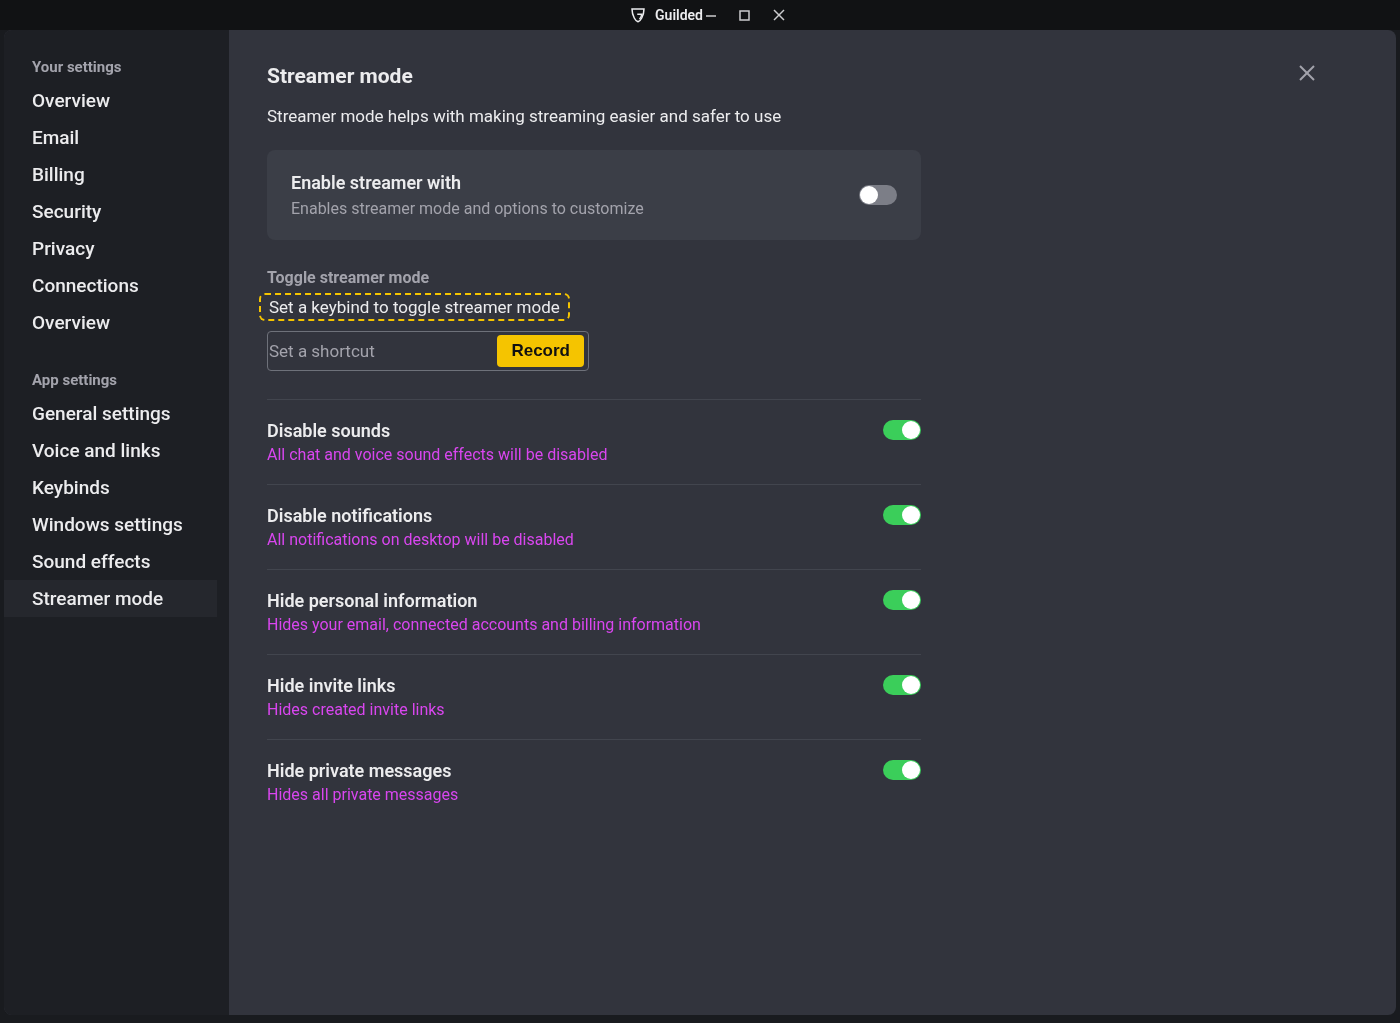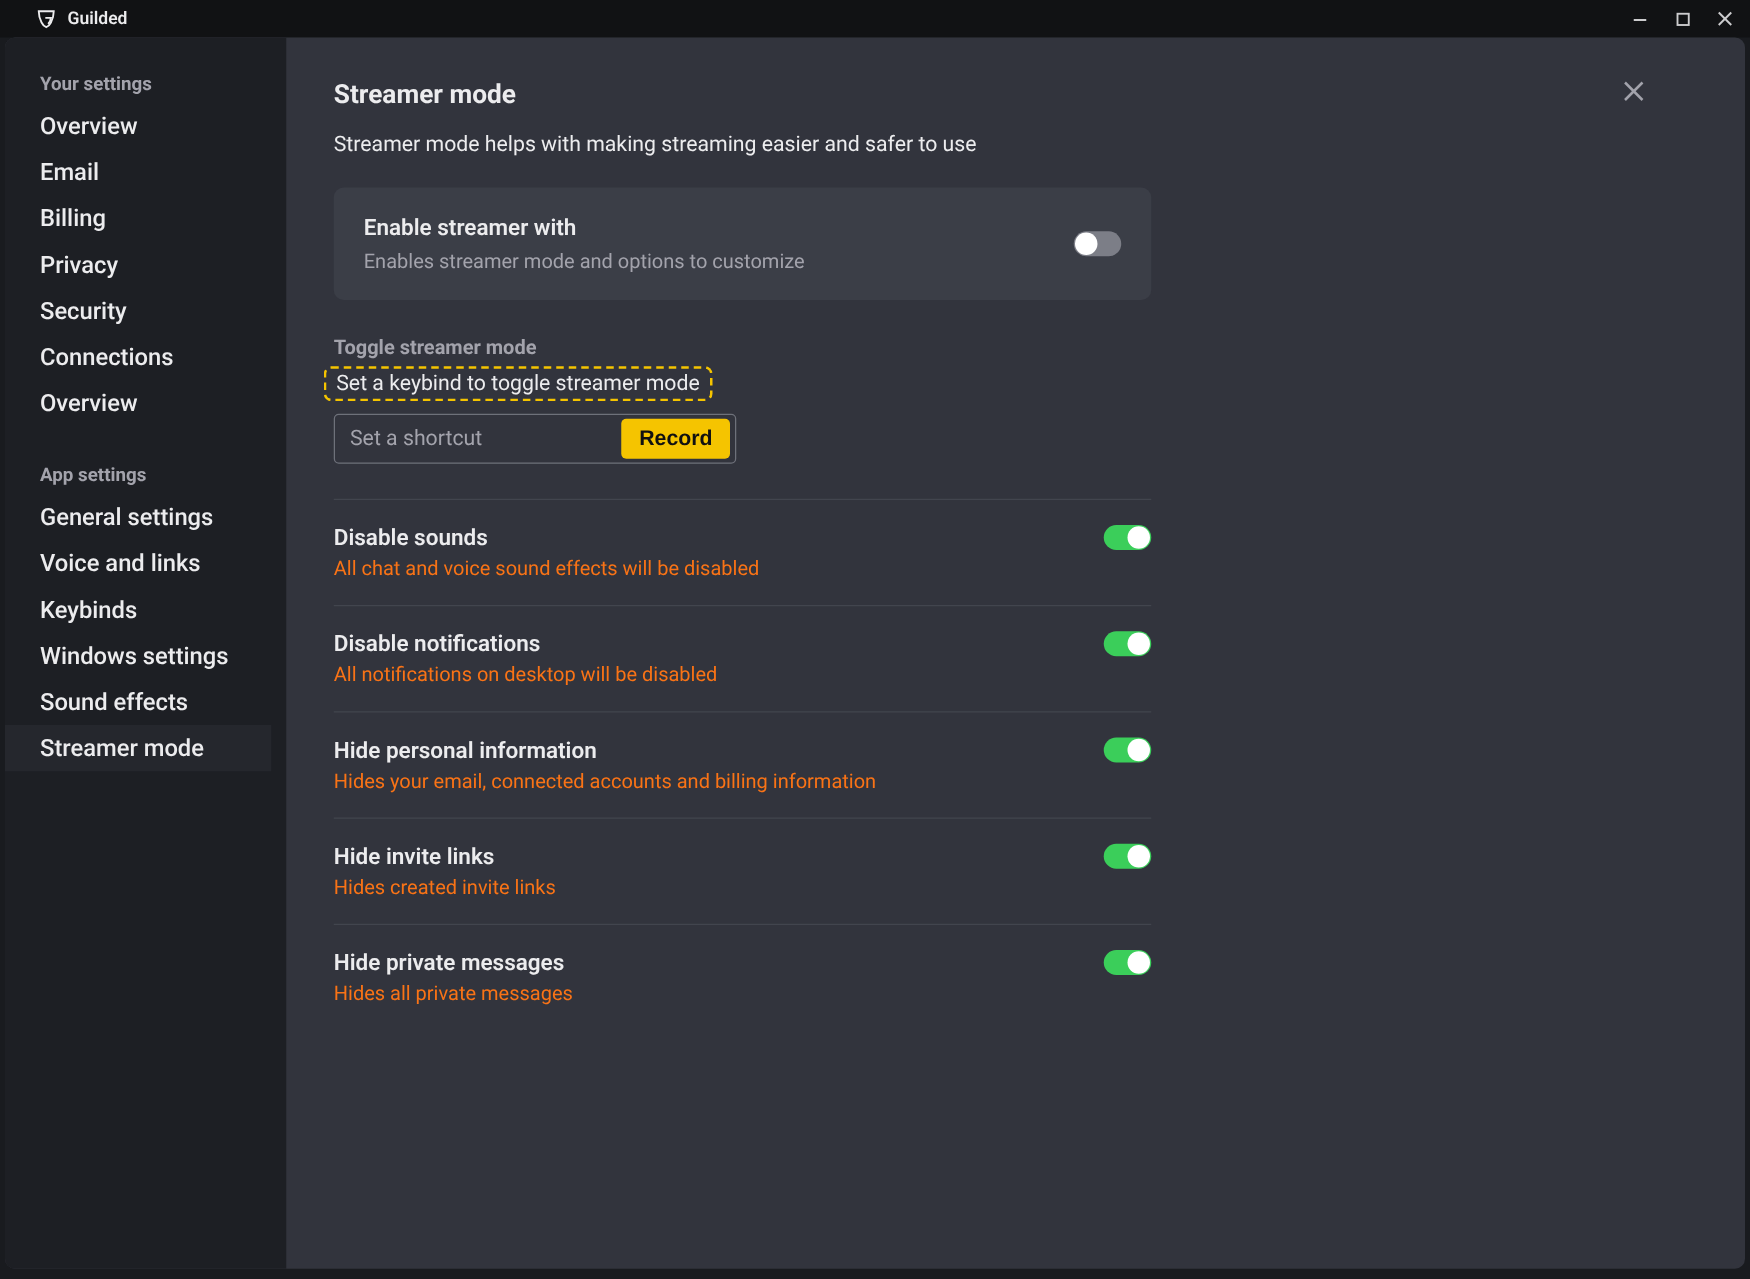--- a/index.html
+++ b/index.html
@@ -1,17 +1,17 @@
 <!DOCTYPE html>
 <html><head>
 <meta charset="utf-8">
 <style>
   * { margin: 0; padding: 0; box-sizing: border-box; }
   html, body { width: 1400px; height: 1023px; font-family: -apple-system, BlinkMacSystemFont, "Segoe UI", Roboto, Arial, sans-serif; background:#191B1F; color:#ECECEE; overflow:hidden; }
-  .titlebar { height:30px; background:#111214; display:flex; align-items:center; justify-content:space-between; padding:0 12px 0 28px; }
+  .titlebar { height:30px; background:#111214; display:flex; align-items:center; justify-content:center; padding:0 12px 0 28px; }
   .brand { display:flex; align-items:center; gap:8px; color:#ECECEE; font-weight:600; font-size:14px; }
   .brand-icon { width:18px; height:18px; }
   .win-controls { display:flex; align-items:center; gap:18px; color:#CCCCCE; }
   .win-controls span { width:16px; height:16px; display:flex; align-items:center; justify-content:center; }
 
   .shell { position:absolute; top:30px; left:4px; right:4px; bottom:8px; background:#32343D; border-radius:8px; display:flex; overflow:hidden; }
   .sidebar { width:225px; background:#1D1F24; padding:18px 12px 0 0; }
   .side-head { color:#A3A3AC; font-weight:700; font-size:15px; padding:10px 28px 6px 28px; }
   .side-item { color:#ECECEE; font-size:19px; font-weight:500; padding:7px 28px; cursor:pointer; }
   .side-item.active { background:#25272D; }
@@ -22,28 +22,28 @@
   .page-sub { color:#ECECEE; font-size:17px; margin-top:18px; }
   .close-x { position:absolute; top:32px; right:78px; color:#A3A3AC; cursor:pointer; }
 
   .card { width:654px; background:#3B3E47; border-radius:8px; margin-top:24px; padding:22px 24px; display:flex; align-items:center; justify-content:space-between; }
   .card-left .card-title { font-size:18px; font-weight:600; color:#ECECEE; }
   .card-left .card-sub { color:#A3A3AC; font-size:16px; margin-top:6px; }
 
   .section { width:654px; }
   .section-head { color:#A3A3AC; font-weight:700; font-size:16px; margin-top:28px; }
   .highlight { display:inline-block; border:2px dashed #F5C400; border-radius:6px; padding:2px 8px; margin-top:6px; position:relative; left:-8px; font-size:17px; color:#ECECEE; }
-  .keybind { display:flex; align-items:center; width:322px; height:40px; border:1px solid #6E717A; border-radius:4px; margin-top:10px; padding:4px 4px 4px 12px; }
+  .keybind { display:flex; align-items:center; width:322px; height:40px; border:1px solid #6E717A; border-radius:4px; margin-top:10px; padding:4px 4px 4px 1px; }
   .keybind-ph { color:#A3A3AC; font-size:17px; flex:1; }
   .record-btn { background:#F5C400; color:#111; font-weight:700; font-size:17px; border:none; border-radius:4px; padding:6px 14px; cursor:pointer; }
 
   .row { width:654px; border-top:1px solid #42454E; padding:20px 0; display:flex; align-items:flex-start; justify-content:space-between; }
   .row.first { margin-top:28px; }
   .row-left .row-title { font-size:18px; font-weight:600; }
-  .row-left .row-sub { color:#f97316; font-size:16px; margin-top:4px; }
+  .row-left .row-sub { color:#d946ef; font-size:16px; margin-top:4px; }
 
   .toggle { width:38px; height:20px; border-radius:999px; position:relative; cursor:pointer; }
   .toggle-off { background:#7C7E87; }
   .toggle-on  { background:#3BCE5A; }
   .knob { position:absolute; width:18px; height:18px; background:#fff; border-radius:50%; top:1px; }
   .toggle-off .knob { left:1px; }
   .toggle-on  .knob { right:1px; }
 </style>
 </head>
 <body>
@@ -76,22 +76,22 @@
   </div>
 </div>
 
 <div class="shell">
   <div class="sidebar">
     <div class="side-head">Your settings</div>
     <div id="side-g1">
         <div class="side-item">Overview</div>
         <div class="side-item">Email</div>
         <div class="side-item">Billing</div>
+        <div class="side-item">Security</div>
         <div class="side-item">Privacy</div>
-        <div class="side-item">Security</div>
         <div class="side-item">Connections</div>
         <div class="side-item">Overview</div>
       </div>
     <div class="side-head second">App settings</div>
     <div id="side-g2">
         <div class="side-item">General settings</div>
         <div class="side-item">Voice and links</div>
         <div class="side-item">Keybinds</div>
         <div class="side-item">Windows settings</div>
         <div class="side-item">Sound effects</div>

